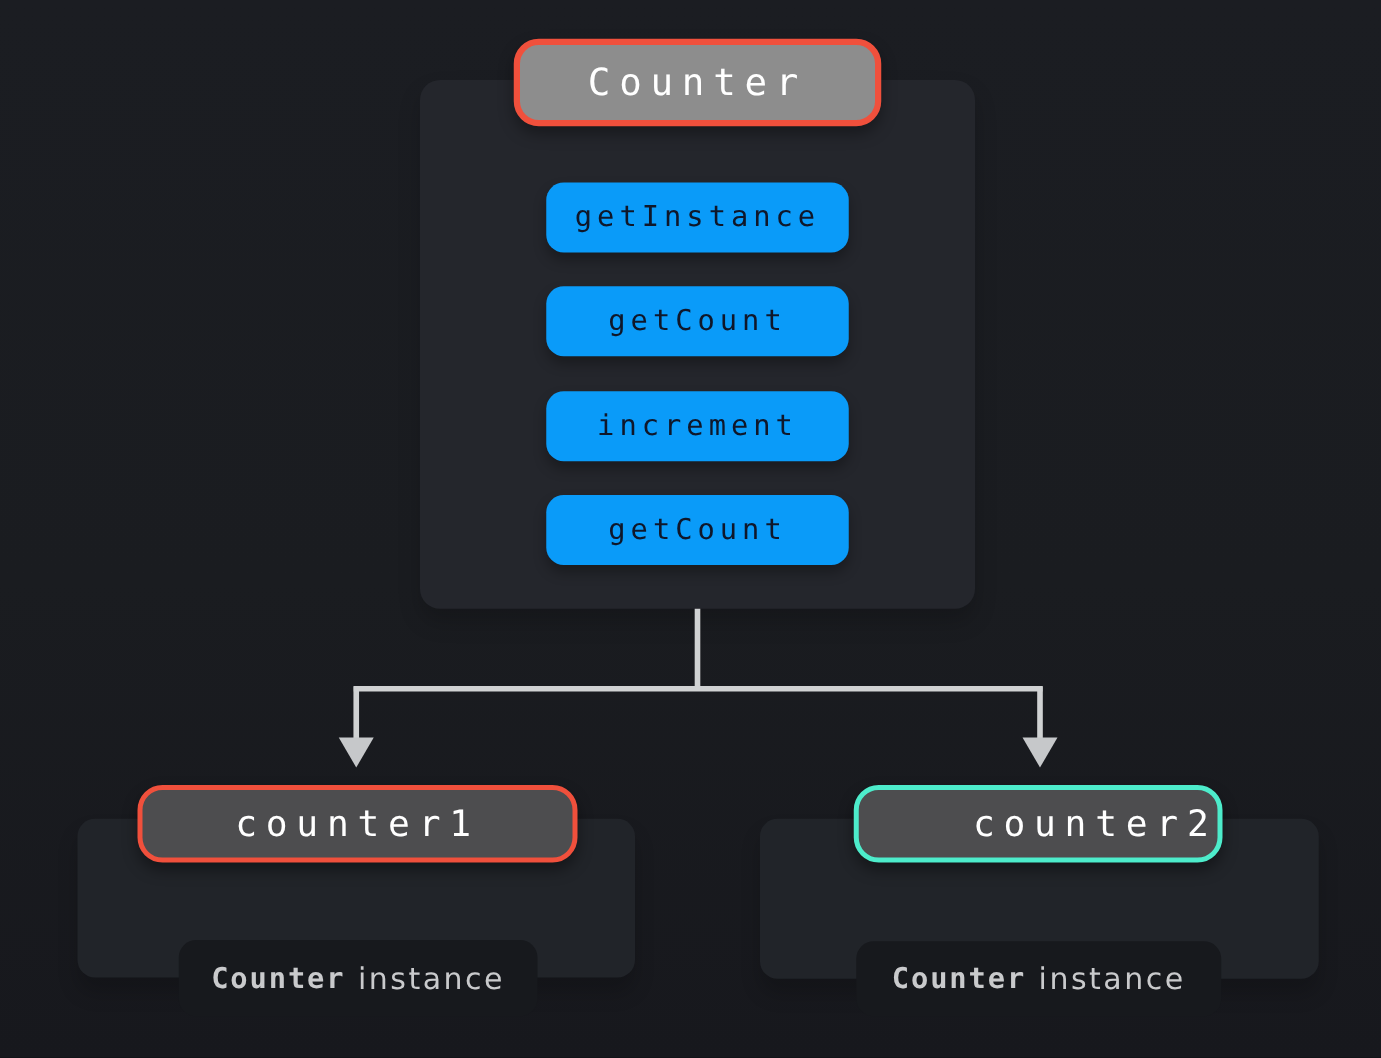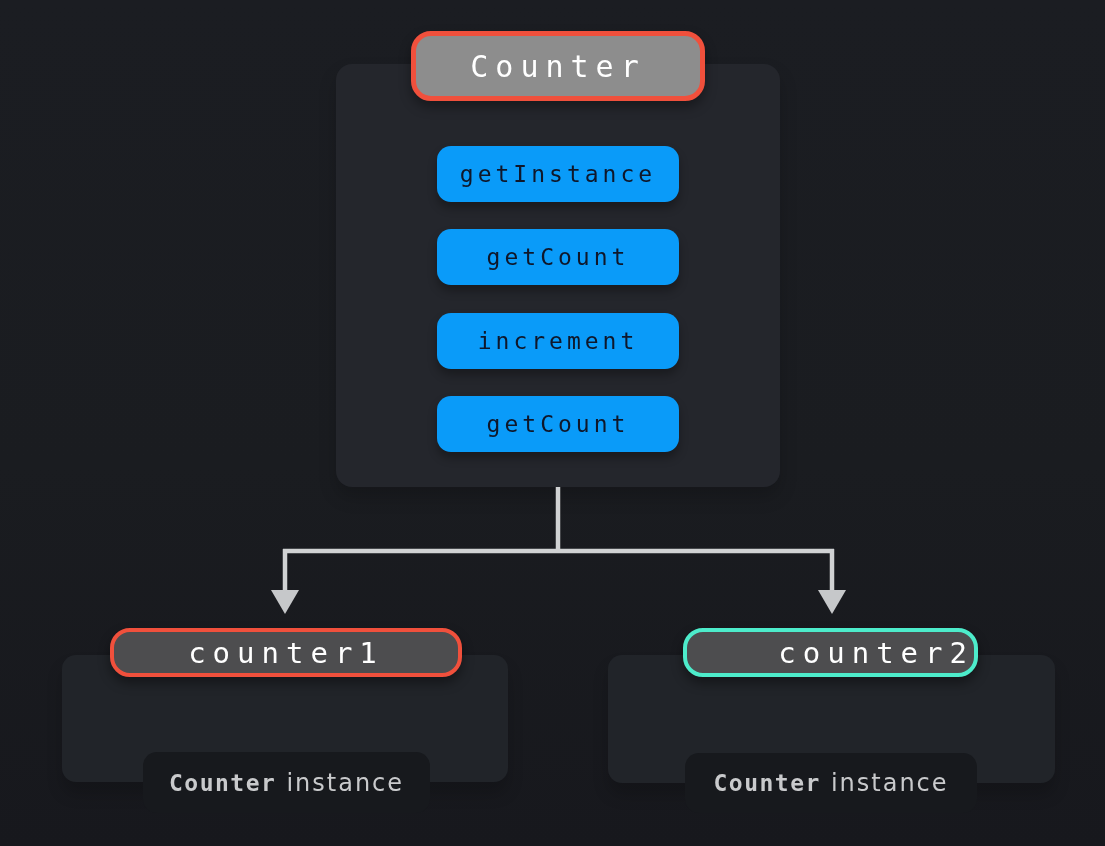--- a/index.html
+++ b/index.html
@@ -40,21 +40,21 @@
     background: #8d8d8d;
     border: 5px solid #f0503c;
     border-radius: 20px;
     font-size: 30px;
     letter-spacing: 7px;
     box-shadow: 0 6px 12px rgba(0,0,0,0.35);
     z-index: 3;
   }
   .instance-pill {
     top: 628px;
-    height: 49px;
+    height: 62px;
     background: #4d4d4f;
     border-radius: 20px;
     font-size: 29px;
     letter-spacing: 7px;
     box-shadow: 0 6px 12px rgba(0,0,0,0.4);
     z-index: 3;
   }
   .pill-red   { left: 110px; width: 352px; border: 4px solid #f0503c; }
   .pill-mint  { left: 683px; width: 295px; border: 4px solid #4deccb; justify-content: flex-end; }
 

